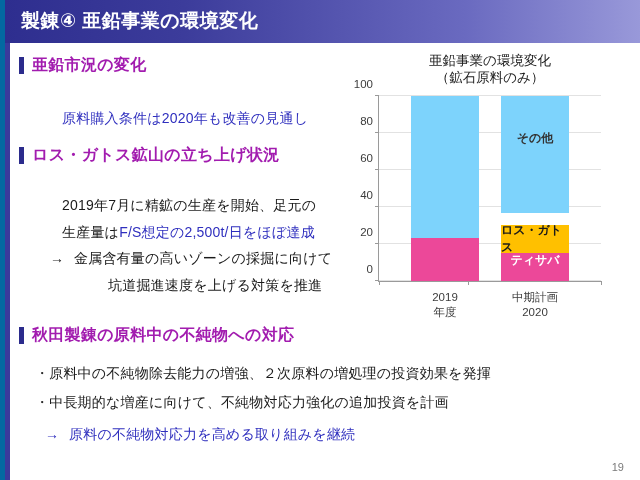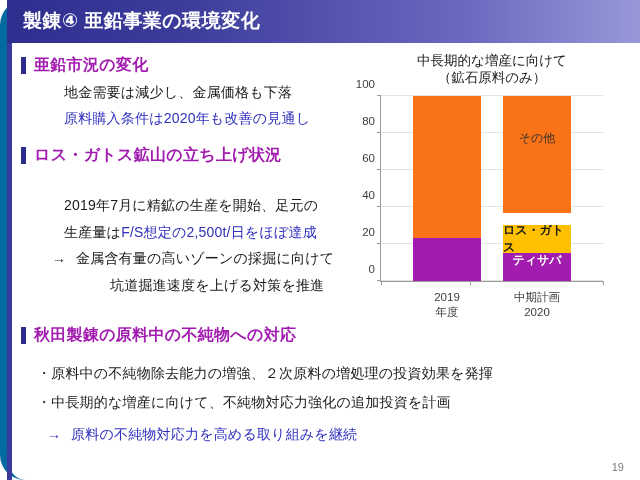--- a/index.html
+++ b/index.html
@@ -14,22 +14,21 @@
     overflow: hidden;
     position: relative;
   }
 
   #slide {
     position: relative;
     width: 640px;
     height: 480px;
     background: #ffffff;
     box-sizing: border-box;
-    border-left: 7px solid #0369a1;
-    border-radius: 25px;
+    border-left: 5px solid #0369a1;
   }
 
   
   #header-bar {
     position: absolute;
     left: 0;
     top: 0;
     width: 640px;
     height: 43px;
     background: linear-gradient(to right, #2e2e8f 0%, #3c3c9b 28%, #6a6ac0 72%, #9a9ada 100%);
@@ -166,23 +165,23 @@
     position: absolute;
     left: 0;
     width: 100%;
     display: flex;
     align-items: center;
     justify-content: center;
     box-sizing: border-box;
     font-size: 12px;
     overflow: hidden;
   }
-  .seg-other  { background: #f97316; }
+  .seg-other  { background: #7dd3fc; font-weight: bold; }
   .seg-lg     { background: #ffc000; }
-  .seg-tisapa { background: #a21caf; }
+  .seg-tisapa { background: #ec4899; }
   .seg-label-dark  { color: #333333; }
   .seg-label-white { color: #ffffff; font-weight: bold; }
   .seg-label-black { color: #1a1a1a; font-weight: bold; }
 
   .xtick-mark {
     position: absolute;
     top: 100%;
     width: 1px;
     height: 4px;
     background: #9a9a9a;
@@ -217,21 +216,20 @@
     <div id="header-title">製錬④ 亜鉛事業の環境変化</div>
   </div>
 
   <div id="left-accent"></div>
 
   <div class="section-head" style="left:14px; top:55px;">
     <span class="head-bullet"></span>
     <span class="head-text">亜鉛市況の変化</span>
   </div>
 
-  <div class="body-line" style="left:57px; top:84px;">地金需要は減少し、金属価格も下落</div>
 
   <div class="body-line blue" style="left:57px; top:110px;">原料購入条件は2020年も改善の見通し</div>
 
   <div class="section-head" style="left:14px; top:145px;">
     <span class="head-bullet"></span>
     <span class="head-text">ロス・ガトス鉱山の立ち上げ状況</span>
   </div>
 
   <div class="body-line" style="left:57px; top:197px;">2019年7月に精鉱の生産を開始、足元の</div>
 
@@ -254,21 +252,21 @@
 
   <div class="body-line" style="left:30px; top:394px;">・中長期的な増産に向けて、不純物対応力強化の追加投資を計画</div>
 
   <div class="arrow-line blue" style="left:40px; top:426px; color:#2f2fbe;">
     <span class="arw">→</span><span>原料の不純物対応力を高める取り組みを継続</span>
   </div>
 
   <div id="chart-panel">
 
     <div id="chart-title">
-      <div>中長期的な増産に向けて</div>
+      <div>亜鉛事業の環境変化</div>
       <div>（鉱石原料のみ）</div>
     </div>
 
     <div id="plot-wrap">
       <div id="plot-area">
 
         <div class="gridline" style="bottom:0px;"></div>
         <div class="gridline" style="bottom:37px;"></div>
         <div class="gridline" style="bottom:74px;"></div>
         <div class="gridline" style="bottom:111px;"></div>

